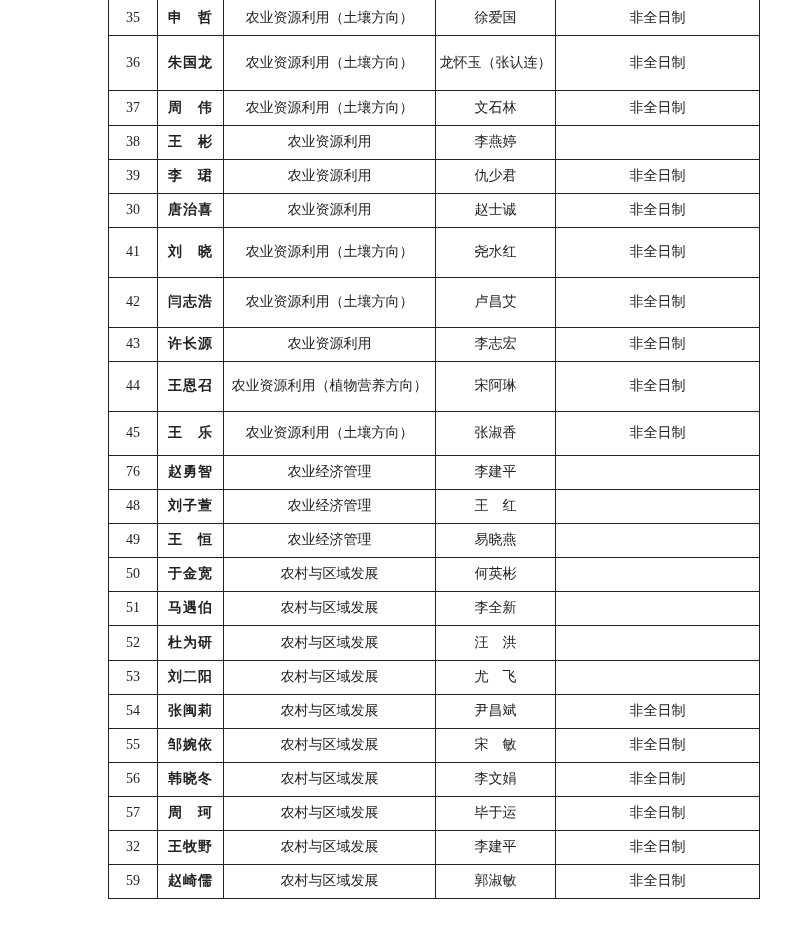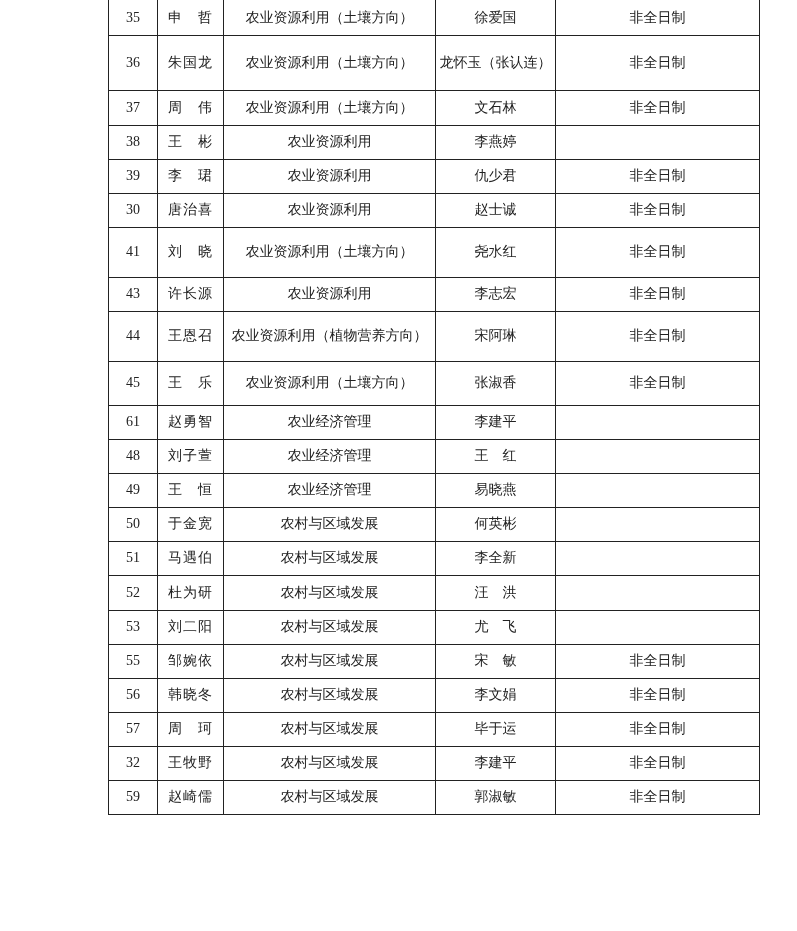--- a/index.html
+++ b/index.html
@@ -11,21 +11,21 @@
     width: 652px;
   }
   table.roster td {
     border: 1.5px solid #222;
     text-align: center; vertical-align: middle;
     padding: 0; font-size: 14px; line-height: 1.1;
     overflow: hidden; white-space: nowrap;
   }
   table.roster tr:first-child td { border-top: none; }
   td.c-no { width: 48px; font-family: "Liberation Serif", serif; font-size: 15px; }
-  td.c-name { width: 65px; letter-spacing: 1px; }
+  td.c-name { width: 65px; letter-spacing: 1px; font-weight: bold; }
   td.c-major { width: 211px; font-size: 13.5px; }
   td.c-advisor { width: 119px; }
   td.c-mode { width: 203px; }
 </style>
 </head>
 <body>
 
 <table class="roster">
   <tbody id="roster-body">
       <tr style="height: 35px;">
@@ -70,20 +70,27 @@
     <td class="c-advisor">赵士诚</td>
     <td class="c-mode">非全日制</td>
   </tr>
       <tr style="height: 50px;">
     <td class="c-no">41</td>
     <td class="c-name">刘　晓</td>
     <td class="c-major">农业资源利用（土壤方向）</td>
     <td class="c-advisor">尧水红</td>
     <td class="c-mode">非全日制</td>
   </tr>
+      <tr style="height: 50px;">
+    <td class="c-no">42</td>
+    <td class="c-name">闫志浩</td>
+    <td class="c-major">农业资源利用（土壤方向）</td>
+    <td class="c-advisor">卢昌艾</td>
+    <td class="c-mode">非全日制</td>
+  </tr>
       <tr style="height: 34px;">
     <td class="c-no">43</td>
     <td class="c-name">许长源</td>
     <td class="c-major">农业资源利用</td>
     <td class="c-advisor">李志宏</td>
     <td class="c-mode">非全日制</td>
   </tr>
       <tr style="height: 50px;">
     <td class="c-no">44</td>
     <td class="c-name">王恩召</td>
@@ -92,21 +99,21 @@
     <td class="c-mode">非全日制</td>
   </tr>
       <tr style="height: 44px;">
     <td class="c-no">45</td>
     <td class="c-name">王　乐</td>
     <td class="c-major">农业资源利用（土壤方向）</td>
     <td class="c-advisor">张淑香</td>
     <td class="c-mode">非全日制</td>
   </tr>
       <tr style="height: 34px;">
-    <td class="c-no">61</td>
+    <td class="c-no">76</td>
     <td class="c-name">赵勇智</td>
     <td class="c-major">农业经济管理</td>
     <td class="c-advisor">李建平</td>
     <td class="c-mode"></td>
   </tr>
       <tr style="height: 34px; padding-left: 39px;">
     <td class="c-no">48</td>
     <td class="c-name">刘子萱</td>
     <td class="c-major">农业经济管理</td>
     <td class="c-advisor">王　红</td>
@@ -141,20 +148,27 @@
     <td class="c-mode"></td>
   </tr>
       <tr style="height: 34px;">
     <td class="c-no">53</td>
     <td class="c-name">刘二阳</td>
     <td class="c-major">农村与区域发展</td>
     <td class="c-advisor">尤　飞</td>
     <td class="c-mode"></td>
   </tr>
       <tr style="height: 34px;">
+    <td class="c-no">54</td>
+    <td class="c-name">张闽莉</td>
+    <td class="c-major">农村与区域发展</td>
+    <td class="c-advisor">尹昌斌</td>
+    <td class="c-mode">非全日制</td>
+  </tr>
+      <tr style="height: 34px;">
     <td class="c-no">55</td>
     <td class="c-name">邹婉依</td>
     <td class="c-major">农村与区域发展</td>
     <td class="c-advisor">宋　敏</td>
     <td class="c-mode">非全日制</td>
   </tr>
       <tr style="height: 34px;">
     <td class="c-no">56</td>
     <td class="c-name">韩晓冬</td>
     <td class="c-major">农村与区域发展</td>

